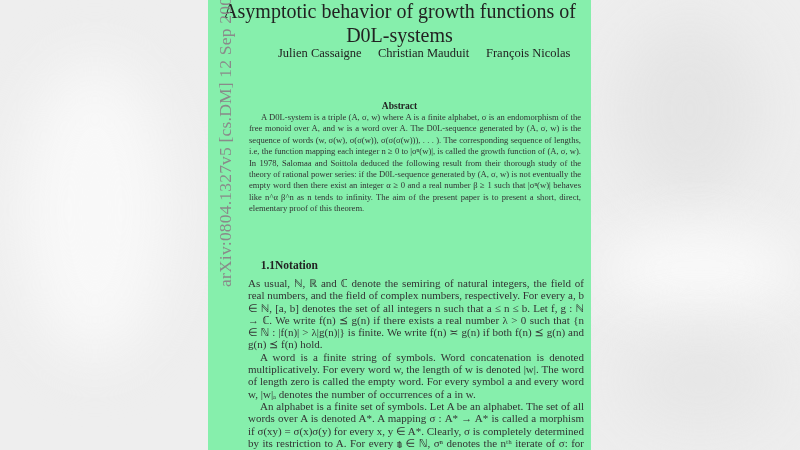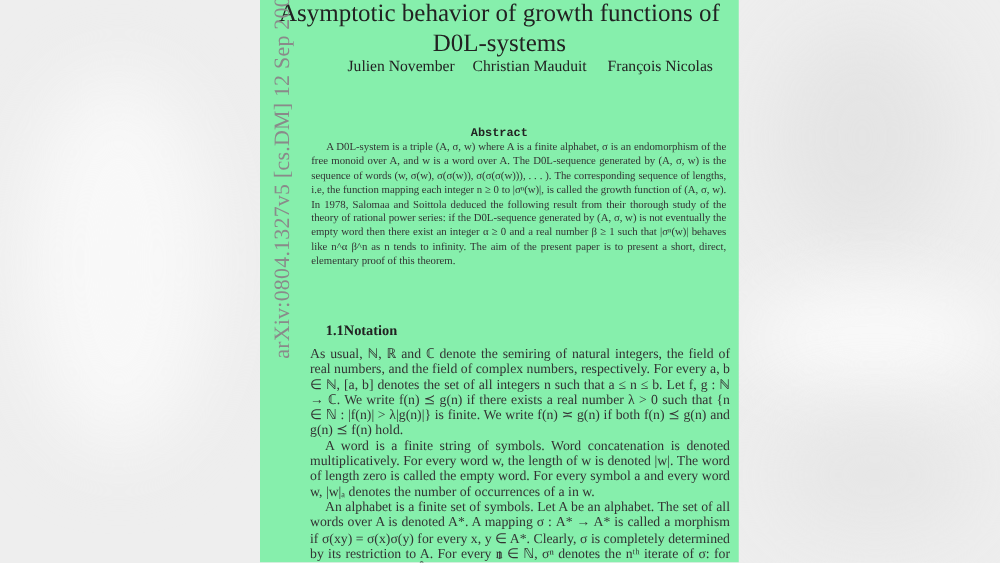--- a/index.html
+++ b/index.html
@@ -32,21 +32,21 @@
     position:absolute; top:46px; left:0; width:383px;
     font-family:"Liberation Serif", serif; font-size:12.5px; color:#222;
   }
   .authors span { position:absolute; white-space:nowrap; }
   .date {
     position:absolute; top:67px; left:0; width:383px; text-align:center;
     font-family:"Liberation Serif", serif; font-size:12.5px; color:#222;
   }
   .abs-head {
     position:absolute; top:101px; left:0; width:383px; text-align:center;
-    font-family:Liberation Mono, monospace; font-weight:bold; font-size:9.5px; color:#222;
+    font-family:Liberation Serif, serif; font-weight:bold; font-size:9.5px; color:#222;
   }
   .abs-body {
     position:absolute; top:112px; left:41px; width:332px;
     font-family:"Liberation Serif", serif; font-size:8.6px; line-height:11.4px;
     text-align:justify; color:#333;
   }
   .abs-body p { margin:0; text-indent:12px; }
   .h1 {
     position:absolute; top:233px; left:40px;
     font-family:"Liberation Serif", serif; font-weight:bold; font-size:14.5px; color:#222;
@@ -75,21 +75,21 @@
 <div class="bg-blob" style="left:20px;top:60px;width:150px;height:300px;background:#f8f8f8;"></div>
 <div class="bg-blob" style="left:620px;top:20px;width:140px;height:180px;background:#e4e4e4;"></div>
 <div class="bg-blob" style="left:600px;top:230px;width:200px;height:80px;background:#fafafa;"></div>
 <div class="bg-blob" style="left:620px;top:330px;width:160px;height:100px;background:#e6e6e6;"></div>
 
 <div class="page">
   <div class="title" style="top:0px;">Asymptotic behavior of growth functions of</div>
   <div class="title" style="top:24px;">D0L-systems</div>
 
   <div class="authors">
-    <span style="left:70px;">Julien November</span>
+    <span style="left:70px;">Julien Cassaigne</span>
     <span style="left:170px;">Christian Mauduit</span>
     <span style="left:278px;">François Nicolas</span>
   </div>
 
 
   <div class="abs-head">Abstract</div>
   <div class="abs-body">
     <p>A D0L-system is a triple (A, σ, w) where A is a finite alphabet, σ is an endomorphism of the free monoid over A, and w is a word over A. The D0L-sequence generated by (A, σ, w) is the sequence of words (w, σ(w), σ(σ(w)), σ(σ(σ(w))), . . . ). The corresponding sequence of lengths, i.e, the function mapping each integer n ≥ 0 to |σⁿ(w)|, is called the growth function of (A, σ, w). In 1978, Salomaa and Soittola deduced the following result from their thorough study of the theory of rational power series: if the D0L-sequence generated by (A, σ, w) is not eventually the empty word then there exist an integer α ≥ 0 and a real number β ≥ 1 such that |σⁿ(w)| behaves like n^α β^n as n tends to infinity. The aim of the present paper is to present a short, direct, elementary proof of this theorem.</p>
   </div>
 

